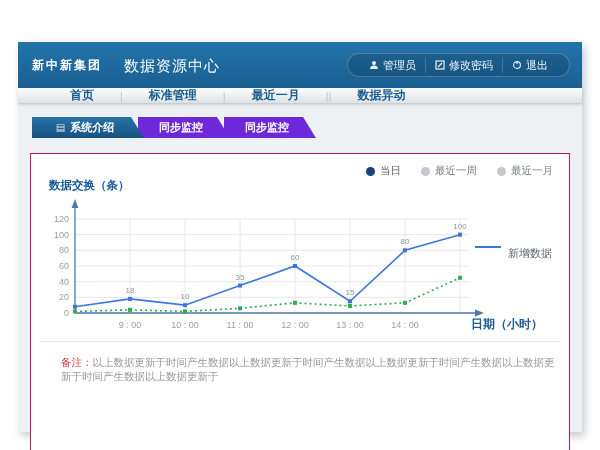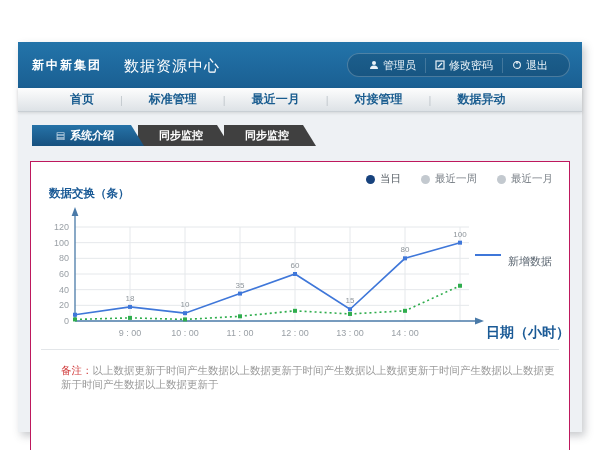--- a/index.html
+++ b/index.html
@@ -16,50 +16,50 @@
   .logo-cn { font-size:12px; font-weight:bold; letter-spacing:2px; }
   .app-title { color:#ffffff; font-size:15px; margin-left:22px; margin-top:3px; letter-spacing:1px; }
   .user-pill { position:absolute; right:12px; top:11px; height:24px; display:flex; align-items:center;
     background:rgba(0,0,0,.14); border:1px solid rgba(255,255,255,.22); border-radius:12px; padding:0 12px; }
   .user-btn { display:flex; align-items:center; gap:4px; color:#eaf2f8; font-size:11px;
     cursor:pointer; padding:0 9px; white-space:nowrap; }
   .user-btn + .user-btn { border-left:1px solid rgba(255,255,255,.18); }
   .user-btn svg { display:block; }
 
   
-  .navbar { height:24px; background:linear-gradient(#fdfdfd,#dde2e6);
+  .navbar { height:16px; background:linear-gradient(#fdfdfd,#dde2e6);
     border-bottom:1px solid #c9cfd4; display:flex; align-items:center; padding-left:26px;
     box-shadow:0 1px 3px rgba(0,0,0,.12); position:relative; z-index:2; }
   .nav-item { color:#195c8f; font-size:12px; font-weight:bold; padding:0 26px; cursor:pointer; }
   .nav-sep { color:#c2c8cd; font-size:11px; }
 
   
   .content { height:320px; background:#eef1f4; position:relative; }
 
   .tabs { display:flex; padding-top:13px; margin-left:14px; height:34px; }
   .tab { height:21px; min-width:92px; padding:0 18px 0 12px; display:flex; align-items:center; justify-content:center;
-    gap:5px; color:#ffffff; font-size:11px; font-weight:bold; background:#404040; cursor:pointer;
+    gap:5px; color:#ffffff; font-size:11px; font-weight:bold; background:#6d28d9; cursor:pointer;
     clip-path:polygon(0 0, calc(100% - 13px) 0, 100% 100%, 0 100%); margin-right:-6px; }
   .tab.active { background:linear-gradient(#2673a8,#17517f); z-index:3; min-width:112px; }
   .tab-icon { font-size:10px; line-height:1; color:#dce8f2; }
 
   .panel { margin:15px 12px; height:308px; background:#ffffff; border:1px solid #be185d;
     position:relative; padding:8px; }
 
   .radio-row { position:absolute; top:10px; right:16px; display:flex; gap:20px; }
   .radio-item { display:flex; align-items:center; gap:5px; cursor:pointer; }
   .radio-dot { width:9px; height:9px; border-radius:50%; background:#c3c9cf; }
   .radio-item.selected .radio-dot { background:#17427d; }
   .radio-label { font-size:10.5px; color:#777e85; }
   .radio-item.selected .radio-label { color:#555c63; }
 
   .ylabel { margin:16px 0 0 10px; color:#1a5a96; font-size:11.5px; font-weight:bold; }
 
   .chart-row { position:relative; height:142px; margin-top:2px; }
-  .xlabel { position:absolute; left:447px; top:121px; color:#1a5a96; font-size:14px; font-weight:bold; white-space:nowrap; }
+  .xlabel { position:absolute; left:432px; top:121px; color:#1a5a96; font-size:12px; font-weight:bold; white-space:nowrap; }
   .legend { position:absolute; right:2px; top:44px; width:84px; }
   .legend-item { display:flex; gap:7px; margin:7px 0; cursor:pointer; }
   .legend-sample { width:26px; height:0; }
   .legend-label { font-size:11px; color:#5a6570; white-space:nowrap; }
 
   .divider { border-top:1px solid #e3e6e9; margin:4px 2px 0 2px; }
   .note { margin:14px 0 0 22px; font-size:10.5px; color:#9a9a9a; }
   .note-label { color:#d03a3a; }
 </style>
 </head>
@@ -98,21 +98,20 @@
     </div>
   </div>
 
   <div class="navbar">
     <span class="nav-item">首页</span>
     <span class="nav-sep">|</span>
     <span class="nav-item">标准管理</span>
     <span class="nav-sep">|</span>
     <span class="nav-item">最近一月</span>
     <span class="nav-sep">|</span>
-    <span class="nav-item">对接管理</span>
     <span class="nav-sep">|</span>
     <span class="nav-item">数据异动</span>
   </div>
 
   <div class="content">
 
     <div class="tabs">
       <div class="tab active">
         <span class="tab-icon">▤</span>
         <span>系统介绍</span>

